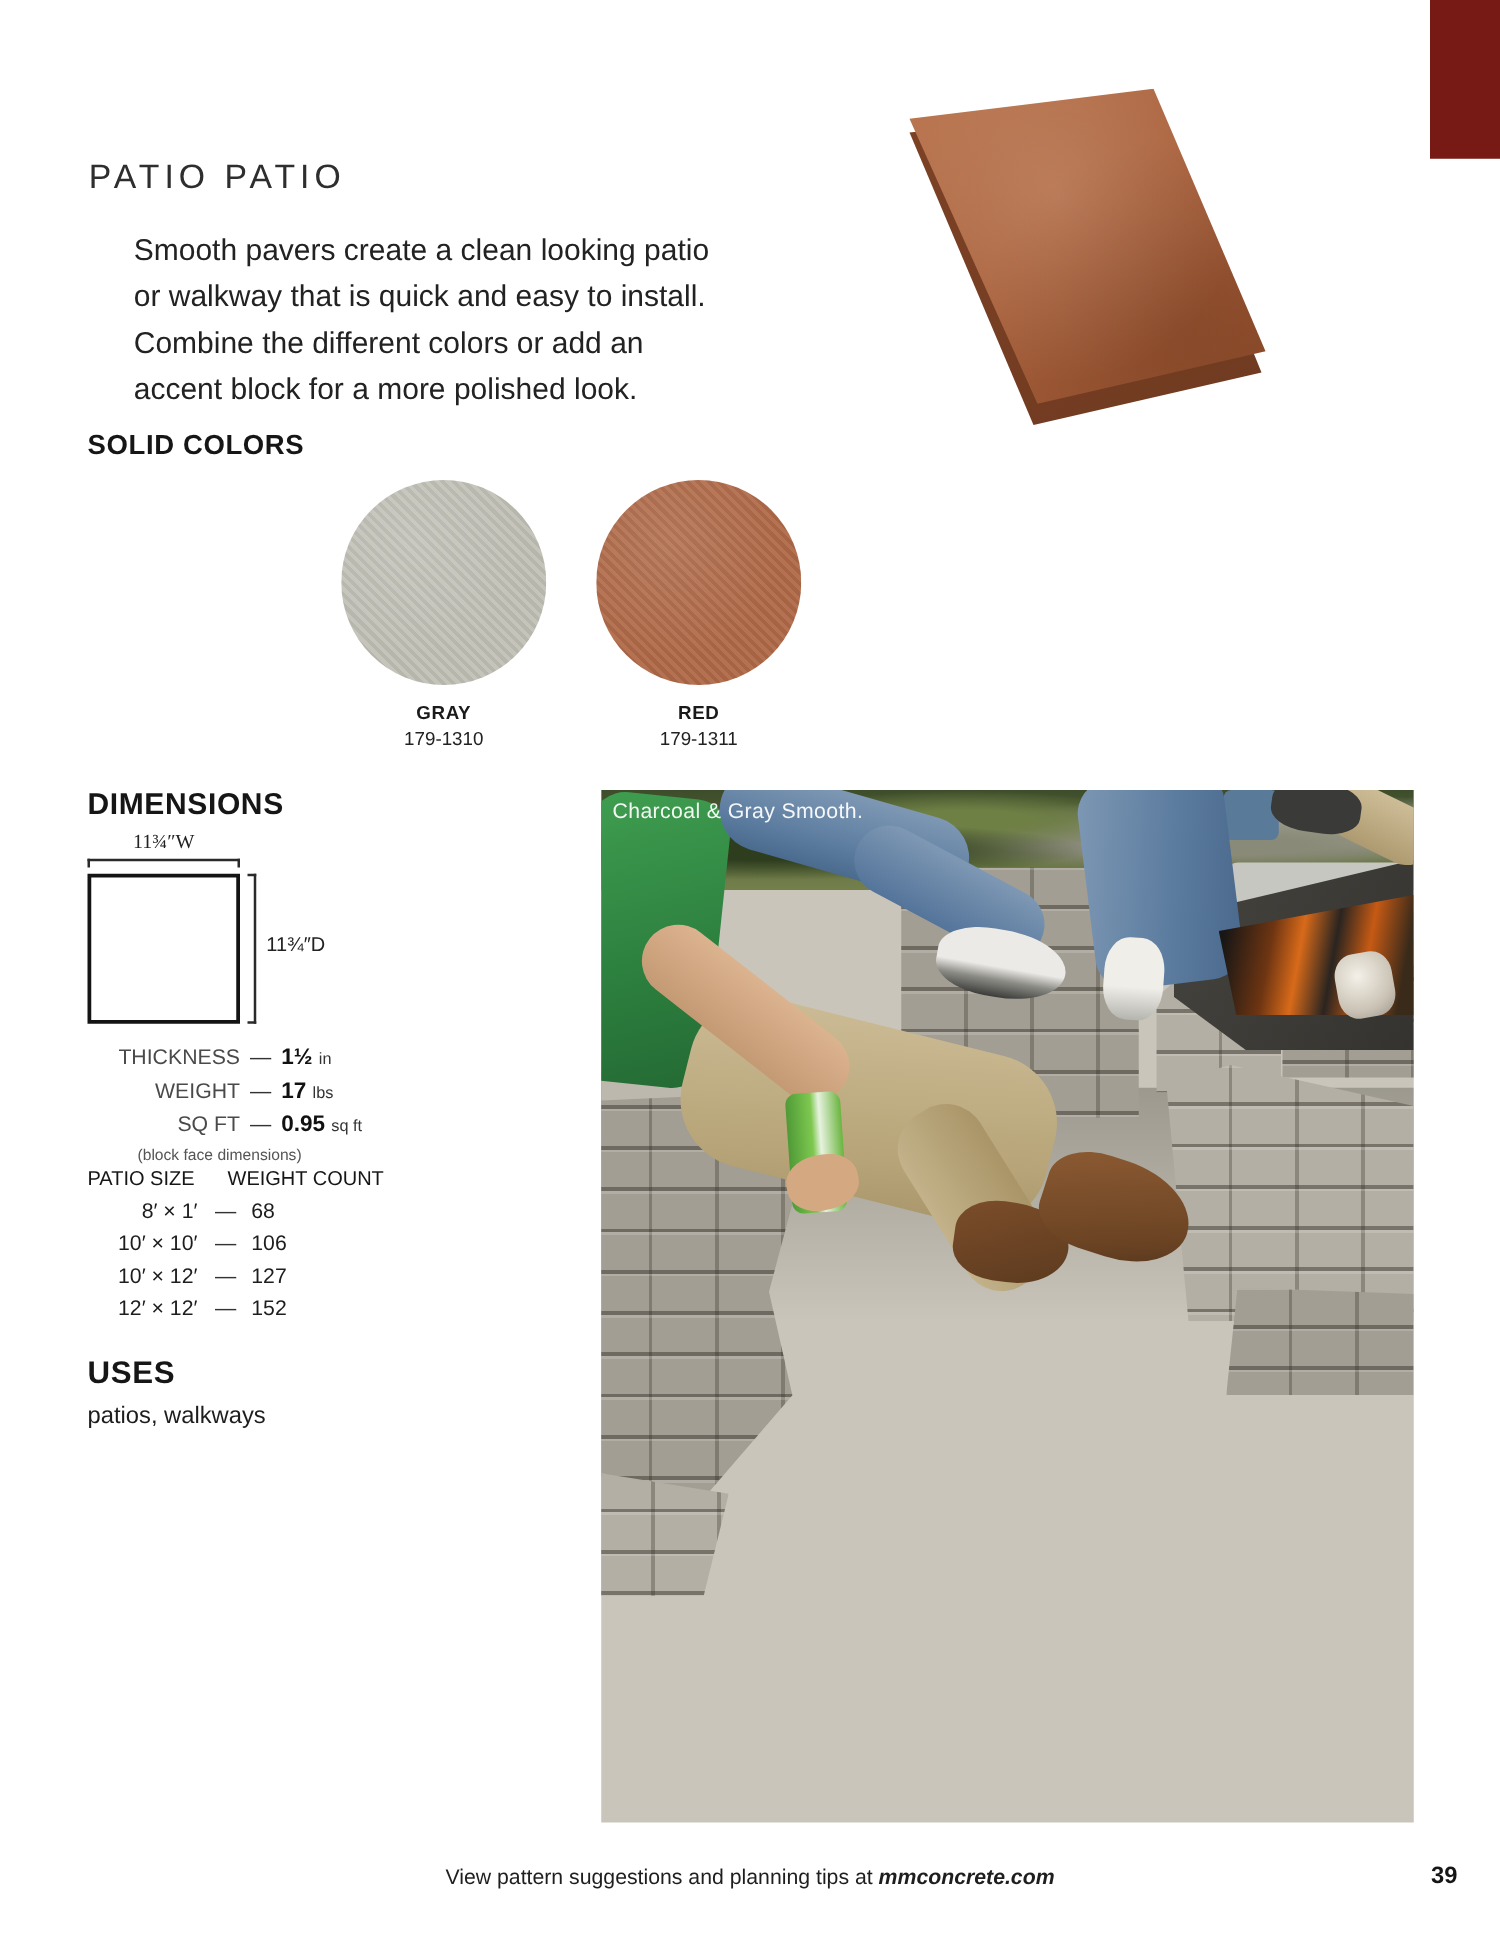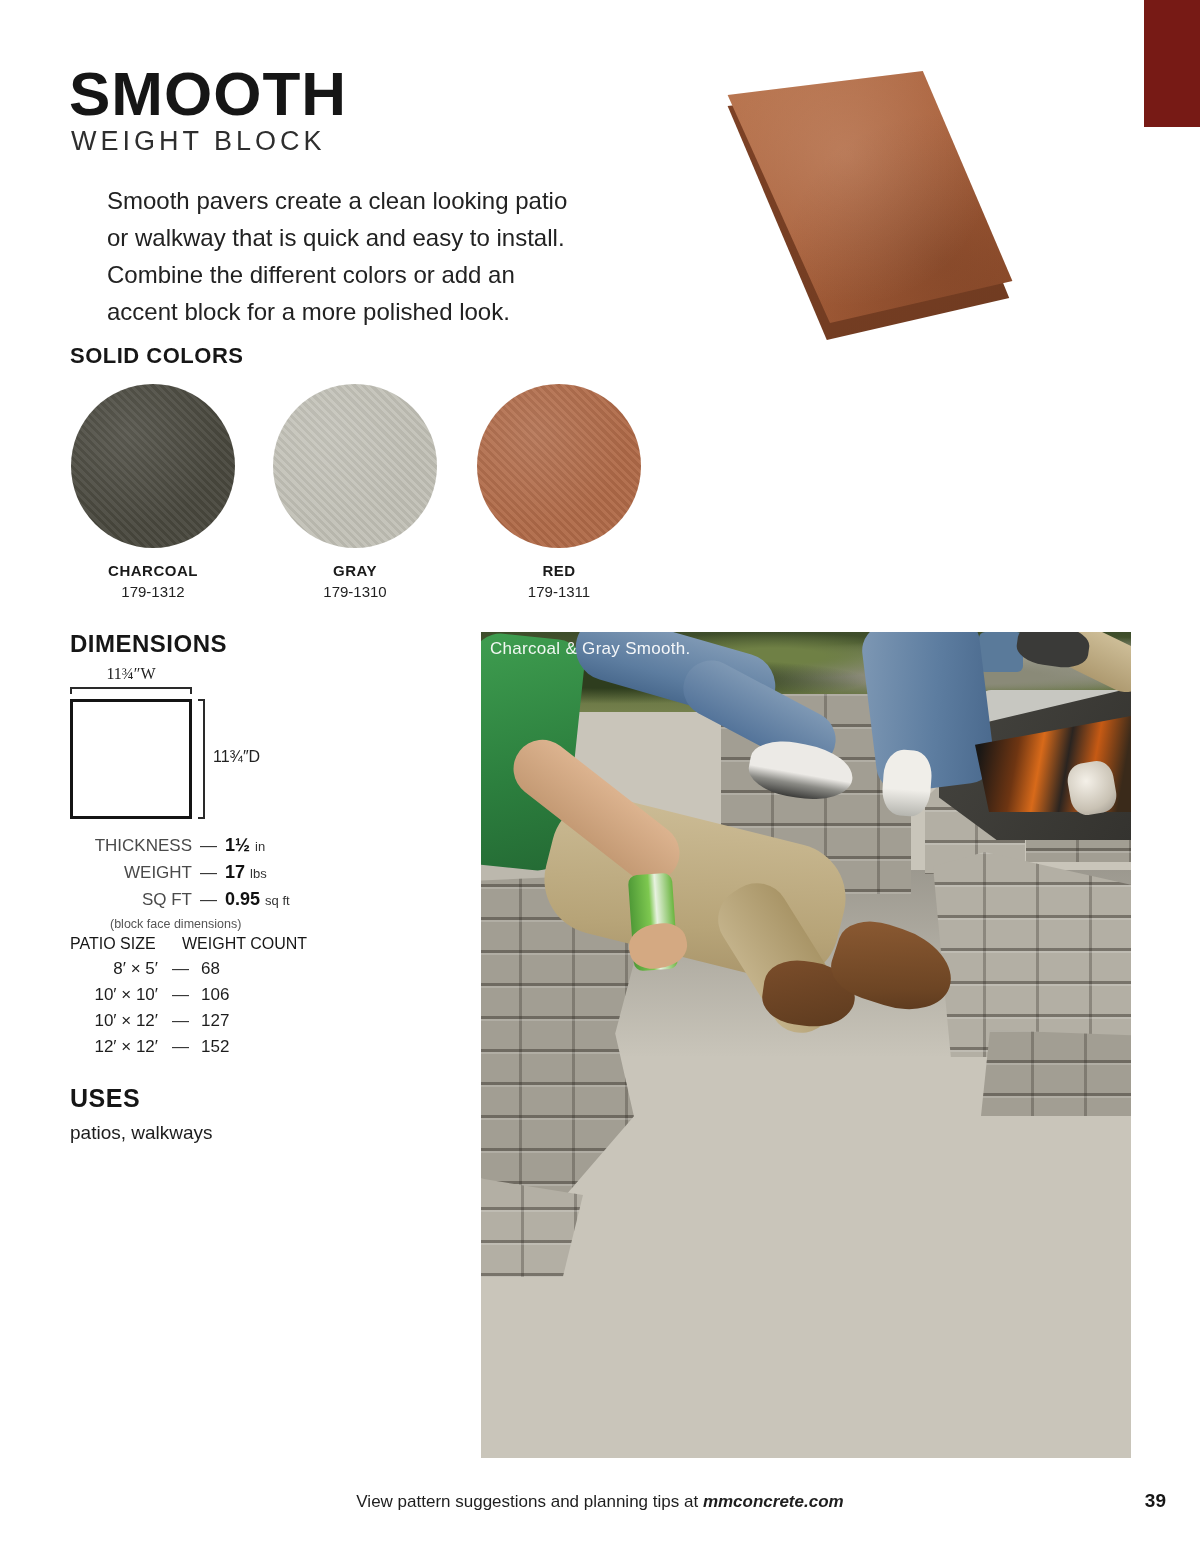--- a/index.html
+++ b/index.html
@@ -164,31 +164,25 @@
 
 <div id="page">
 
   <div class="accent-tab" style="background-color: rgb(119, 26, 21);"></div>
 
   <div class="product-wrap">
     <div class="slab-side"></div>
     <div class="slab-top"></div>
   </div>
 
-  <div class="title">SMOOTH</div>
-  <div class="subtitle">WEIGHT BLOCK</div>
+  <div class="subtitle">PATIO PATIO</div>
   <div class="description">Smooth pavers create a clean looking patio or walkway that is quick and easy to install. Combine the different colors or add an accent block for a more polished look.</div>
 
   <div class="sec-heading h-solid">SOLID COLORS</div>
 
-  <div class="swatch sw-1">
-    <div class="swatch-circle" style="background-color: rgb(73, 72, 62);"></div>
-    <div class="swatch-name">CHARCOAL</div>
-    <div class="swatch-code">179-1312</div>
-  </div>
   <div class="swatch sw-2">
     <div class="swatch-circle" style="background-color: rgb(194, 193, 183);"></div>
     <div class="swatch-name">GRAY</div>
     <div class="swatch-code">179-1310</div>
   </div>
   <div class="swatch sw-3">
     <div class="swatch-circle" style="background-color: rgb(176, 106, 72);"></div>
     <div class="swatch-name">RED</div>
     <div class="swatch-code">179-1311</div>
   </div>
@@ -222,21 +216,21 @@
     </div>
     <div class="spec-note">(block face dimensions)</div>
   </div>
 
   <div class="patio-table">
     <div class="pt-head">
       <span class="pt-col1">PATIO SIZE</span>
       <span>WEIGHT COUNT</span>
     </div>
     <div class="pt-row">
-      <span class="pt-size">8′ × 5′</span>
+      <span class="pt-size">8′ × 1′</span>
       <span class="pt-dash">—</span>
       <span class="pt-count">68</span>
     </div>
     <div class="pt-row">
       <span class="pt-size">10′ × 10′</span>
       <span class="pt-dash">—</span>
       <span class="pt-count">106</span>
     </div>
     <div class="pt-row">
       <span class="pt-size">10′ × 12′</span>

